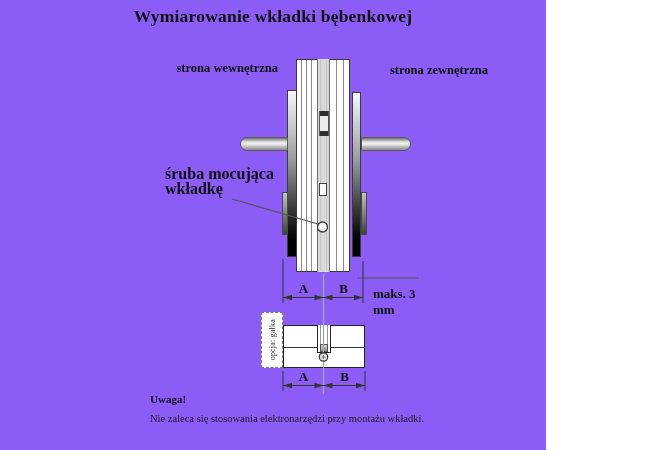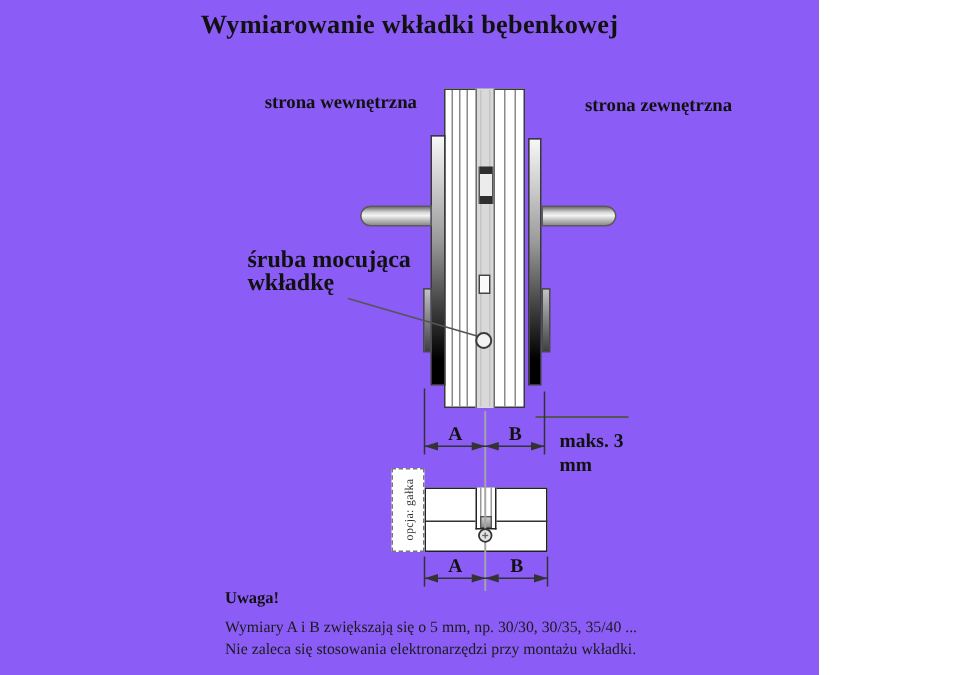--- a/index.html
+++ b/index.html
@@ -111,21 +111,20 @@
   </div>
   <div class="abs knob-box">
     <span>opcja: gałka</span>
   </div>
 
   <div class="abs dim-label dimA-bot">A</div>
   <div class="abs dim-label dimB-bot">B</div>
 
   <div class="abs notes">
     <div class="notes-heading">Uwaga!</div>
-    <div class="notes-line">Wymiary A i B zwiększają się o 5 mm, np. 30/30, 30/35, 35/40 ...</div>
     <div class="notes-line">Nie zaleca się stosowania elektronarzędzi przy montażu wkładki.</div>
   </div>
 
   <svg class="overlay" width="650" height="450" viewBox="0 0 650 450">
 
     <g>
       <line x1="232" y1="199" x2="318" y2="224" stroke="#555" stroke-width="1.2"></line>
       <circle cx="322.5" cy="227" r="5" fill="#f2f2f2" stroke="#3a3a3a" stroke-width="1.3"></circle>
     </g>
 

